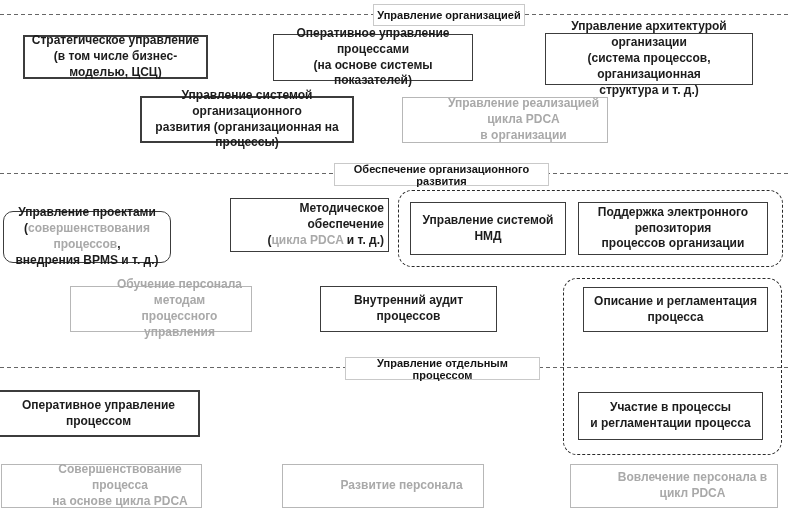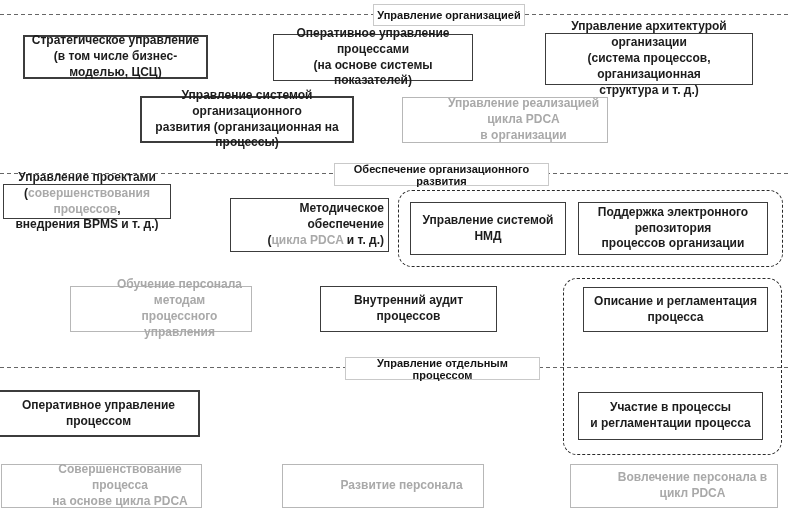--- a/index.html
+++ b/index.html
@@ -76,21 +76,21 @@
     </div>
   </div>
 
   <div class="box gray" style="left:402px;top:97px;width:206px;height:46px;">
     <div>
       <div>Управление реализацией цикла PDCA</div>
       <div>в организации</div>
     </div>
   </div>
 
-  <div class="box dark" style="left:3px;top:184px;width:168px;height:35px;">
+  <div class="box dark" style="left:3px;top:211px;width:168px;height:52px;border-radius:10px;">
     <div>
       <div>Управление проектами</div>
       <div>
         <span class="ink">(</span><span class="dim">совершенствования процессов</span><span class="ink">,</span>
       </div>
       <div>внедрения BPMS и т. д.)</div>
     </div>
   </div>
 
   <div class="box dark" style="left:230px;top:198px;width:159px;height:54px;text-align:right;">

